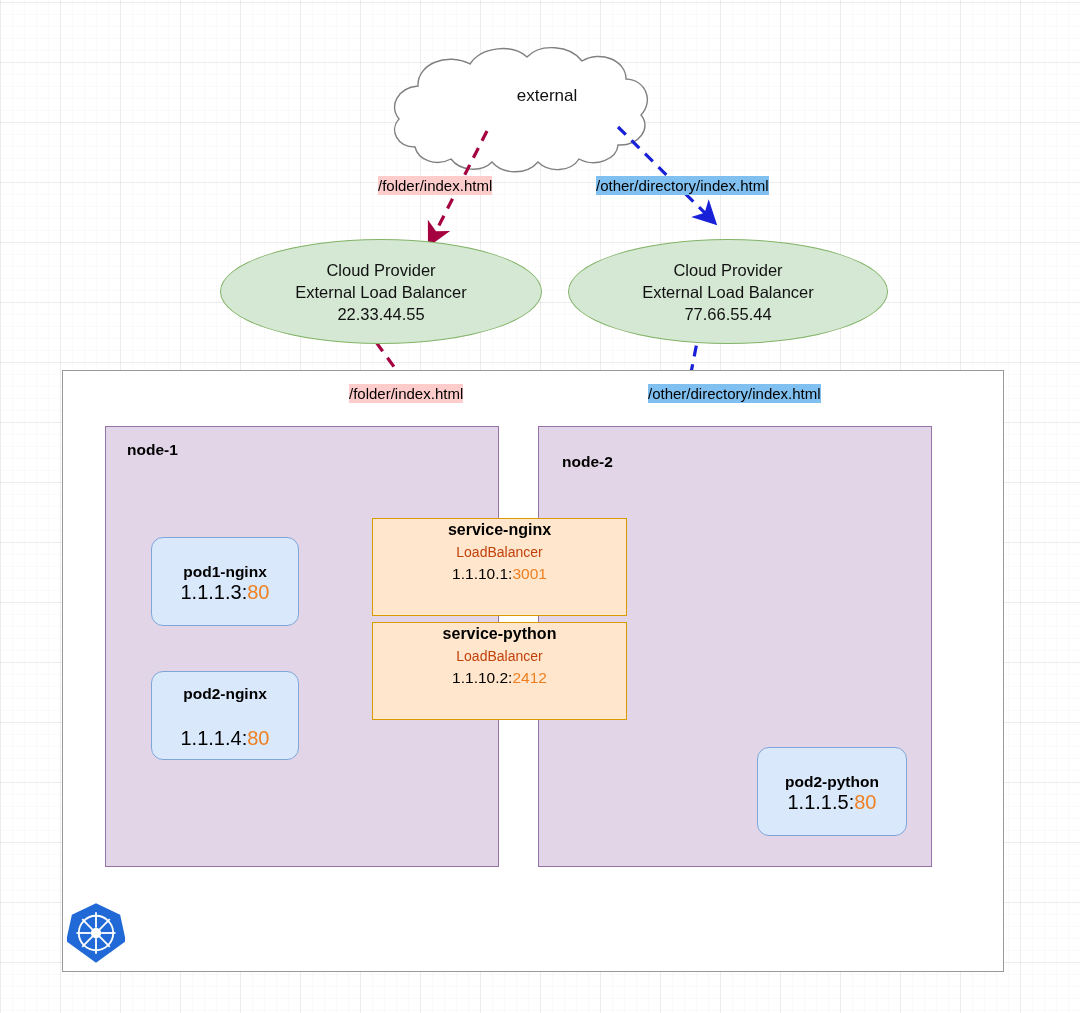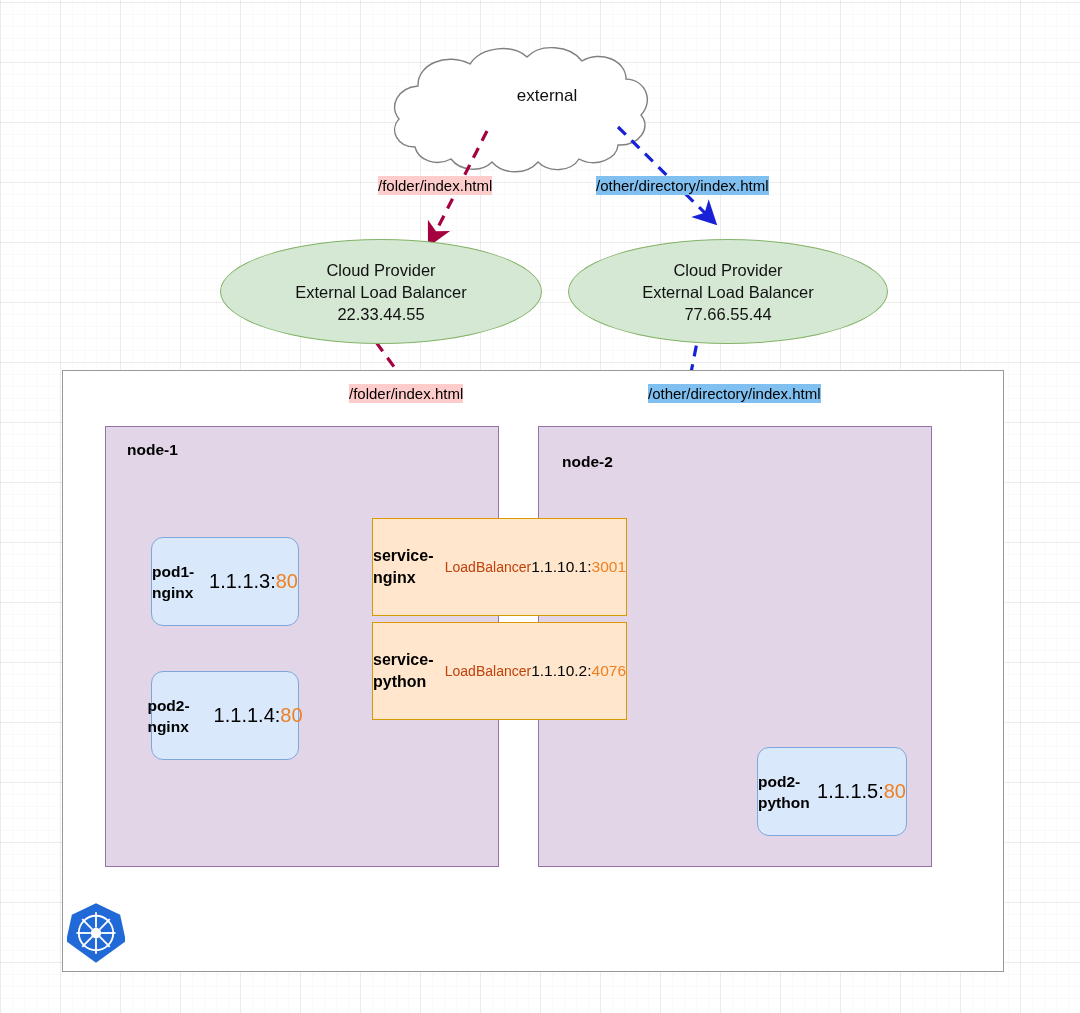--- a/index.html
+++ b/index.html
@@ -76,36 +76,36 @@
     color: #000000;
   }
 
   
   .pod {
     position: absolute;
     background: #dae8fc;
     border: 1.4px solid #7ea6d9;
     border-radius: 12px;
     display: flex;
-    flex-direction: row;
+    flex-direction: column;
     align-items: center;
     justify-content: center;
     line-height: 21px;
   }
   .pod .pname { font-size: 15.5px; font-weight: bold; color:#000; }
   .pod .paddr { font-size: 20px; color:#000; }
   .port { color: #ef8022; }
 
   
   .svc {
     position: absolute;
     background: #ffe6cc;
     border: 1.5px solid #d79b00;
     display: flex;
-    flex-direction: row;
+    flex-direction: column;
     align-items: center;
     justify-content: flex-start;
     line-height: 22px;
   }
   .svc .sname { font-size: 16px; font-weight: bold; color:#000; }
   .svc .stype { font-size: 14px; color: #c2410c; }
   .svc .saddr { font-size: 15.5px; color:#000; }
 
   
   .edge-label {
@@ -204,21 +204,21 @@
     <div class="stype">LoadBalancer</div>
     <div class="saddr">
       <span>1.1.10.1</span><span>:</span><span class="port">3001</span>
     </div>
   </div>
 
   <div class="svc" style="left:372px; top:622px; width:253px; height:96px;">
     <div class="sname">service-python</div>
     <div class="stype">LoadBalancer</div>
     <div class="saddr">
-      <span>1.1.10.2</span><span>:</span><span class="port">4076</span>
+      <span>1.1.10.2</span><span>:</span><span class="port">2412</span>
     </div>
   </div>
 
   <div class="pod" style="left:151px; top:537px; width:146px; height:87px;">
     <div class="pname">pod1-nginx</div>
     <div class="paddr">
       <span>1.1.1.3</span><span>:</span><span class="port">80</span>
     </div>
   </div>
 

